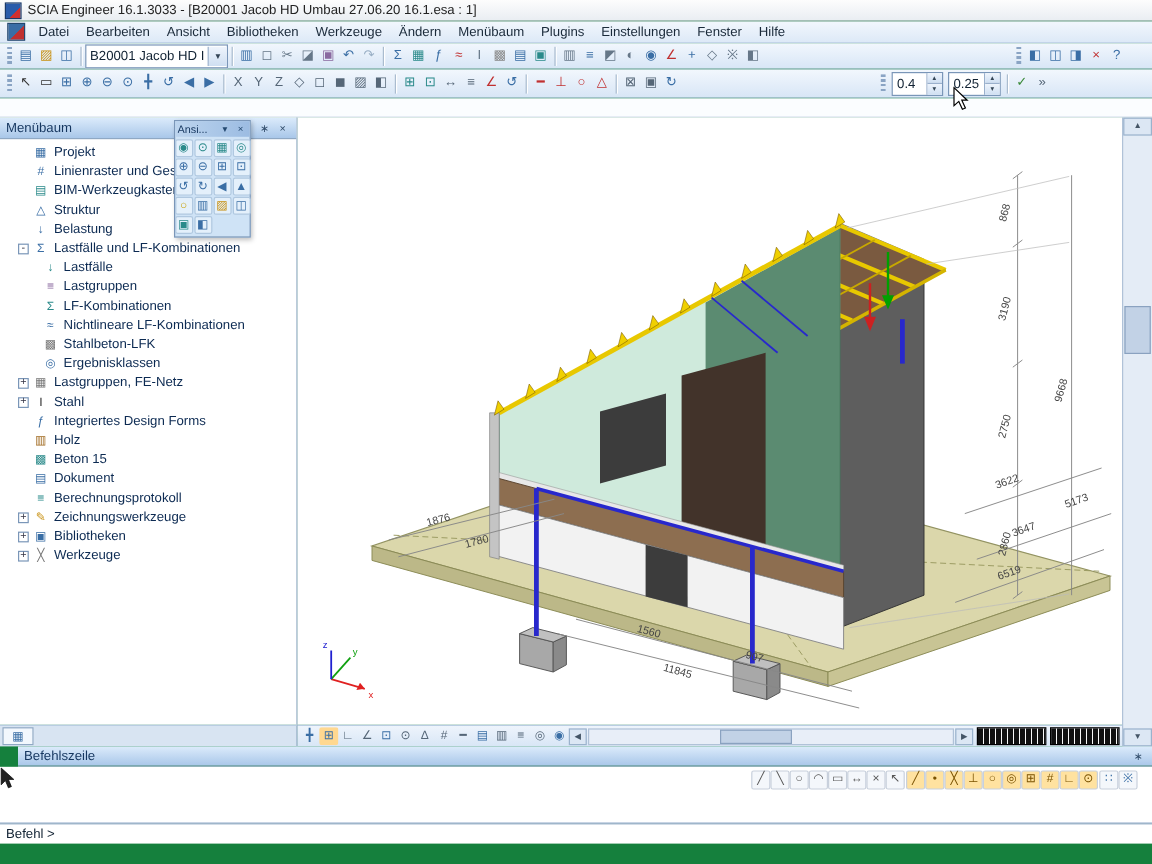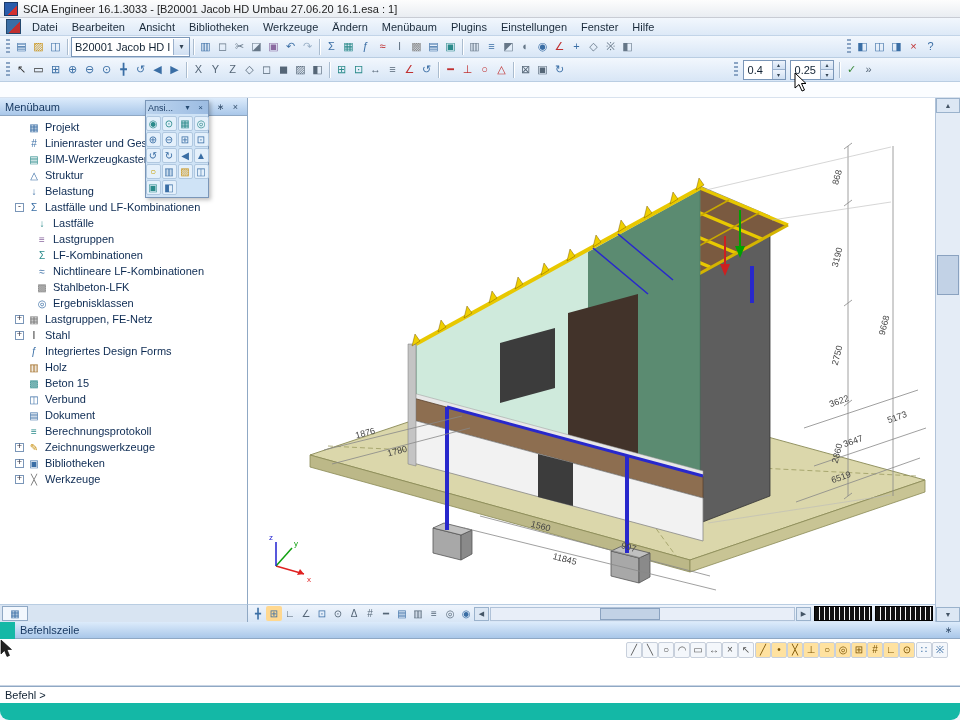--- a/index.html
+++ b/index.html
@@ -1,17 +1,17 @@
 <!DOCTYPE html>
 <html><head>
 <meta charset="utf-8">
 <style>
   html,body{margin:0;padding:0;width:960px;height:720px;overflow:hidden;
     font-family:"Liberation Sans",sans-serif;font-size:11px;background:#eef3fa;}
-  #app{position:relative;width:960px;height:720px;background:#14b8a6;border-radius:9px;}
+  #app{position:relative;width:960px;height:720px;background:#15803d;}
   .abs{position:absolute;box-sizing:border-box;}
 
   
   .titlebar{display:flex;align-items:center;gap:5px;background:linear-gradient(#fdfdfd,#e9edf2);
     border-bottom:1px solid #c8ccd4;padding:0 4px;color:#222;}
   .appicon{width:12px;height:12px;background:linear-gradient(135deg,#2a5caa 62%,#d03030 62%);
     border:1px solid #1a3a6a;}
 
   
   .menubar{display:flex;align-items:center;background:linear-gradient(#f2f7fd,#dde9f7);
@@ -421,25 +421,20 @@
           <span class="tlabel">Holz</span>
         </div>
 
 
         <div class="tree-item" data-level="0">
           <span class="exp"></span>
           <span class="ticon" data-icon="concrete15"></span>
           <span class="tlabel">Beton 15</span>
         </div>
 
-        <div class="tree-item" data-level="0">
-          <span class="exp"></span>
-          <span class="ticon" data-icon="composite"></span>
-          <span class="tlabel">Verbund</span>
-        </div>
 
         <div class="tree-item" data-level="0">
           <span class="exp"></span>
           <span class="ticon" data-icon="document"></span>
           <span class="tlabel">Dokument</span>
         </div>
 
         <div class="tree-item" data-level="0">
           <span class="exp"></span>
           <span class="ticon" data-icon="calculation-protocol"></span>

